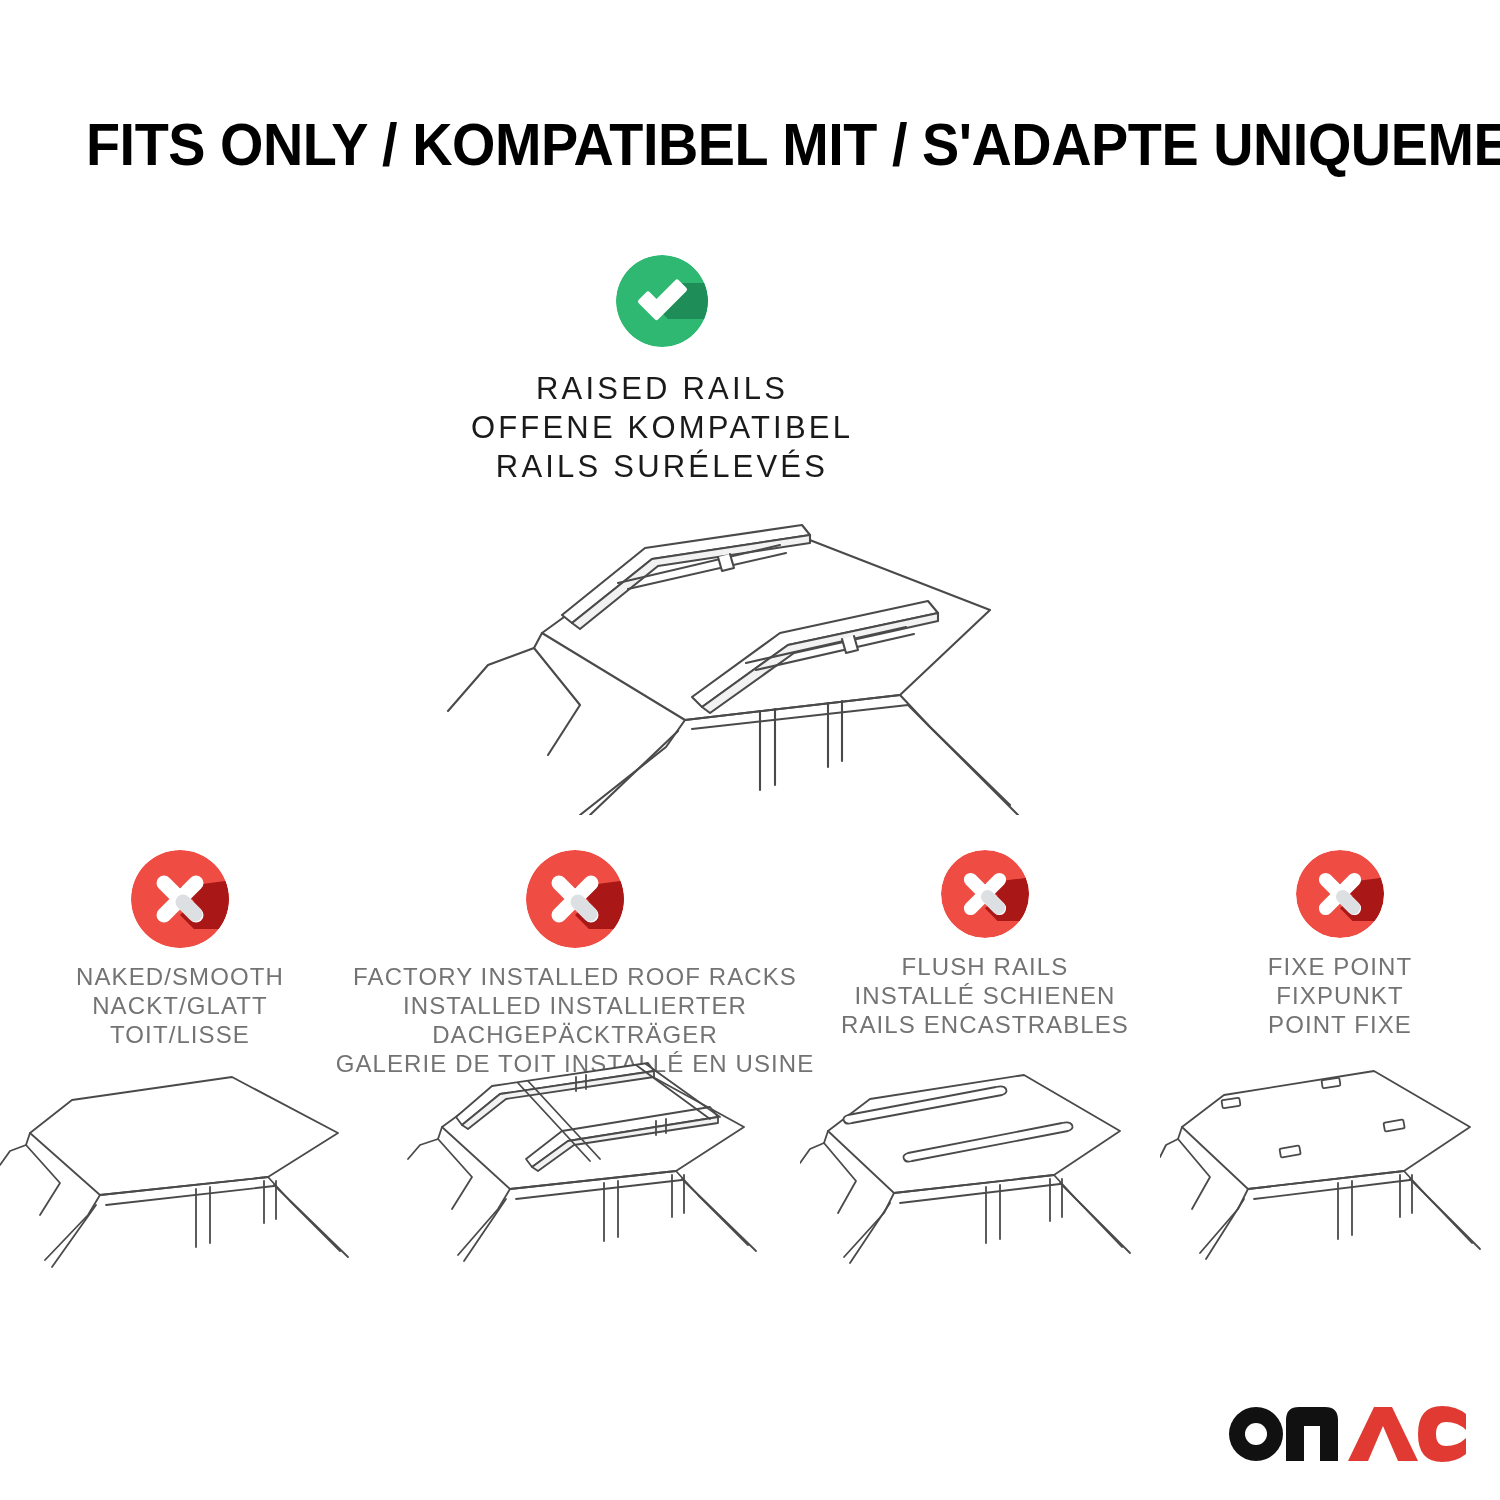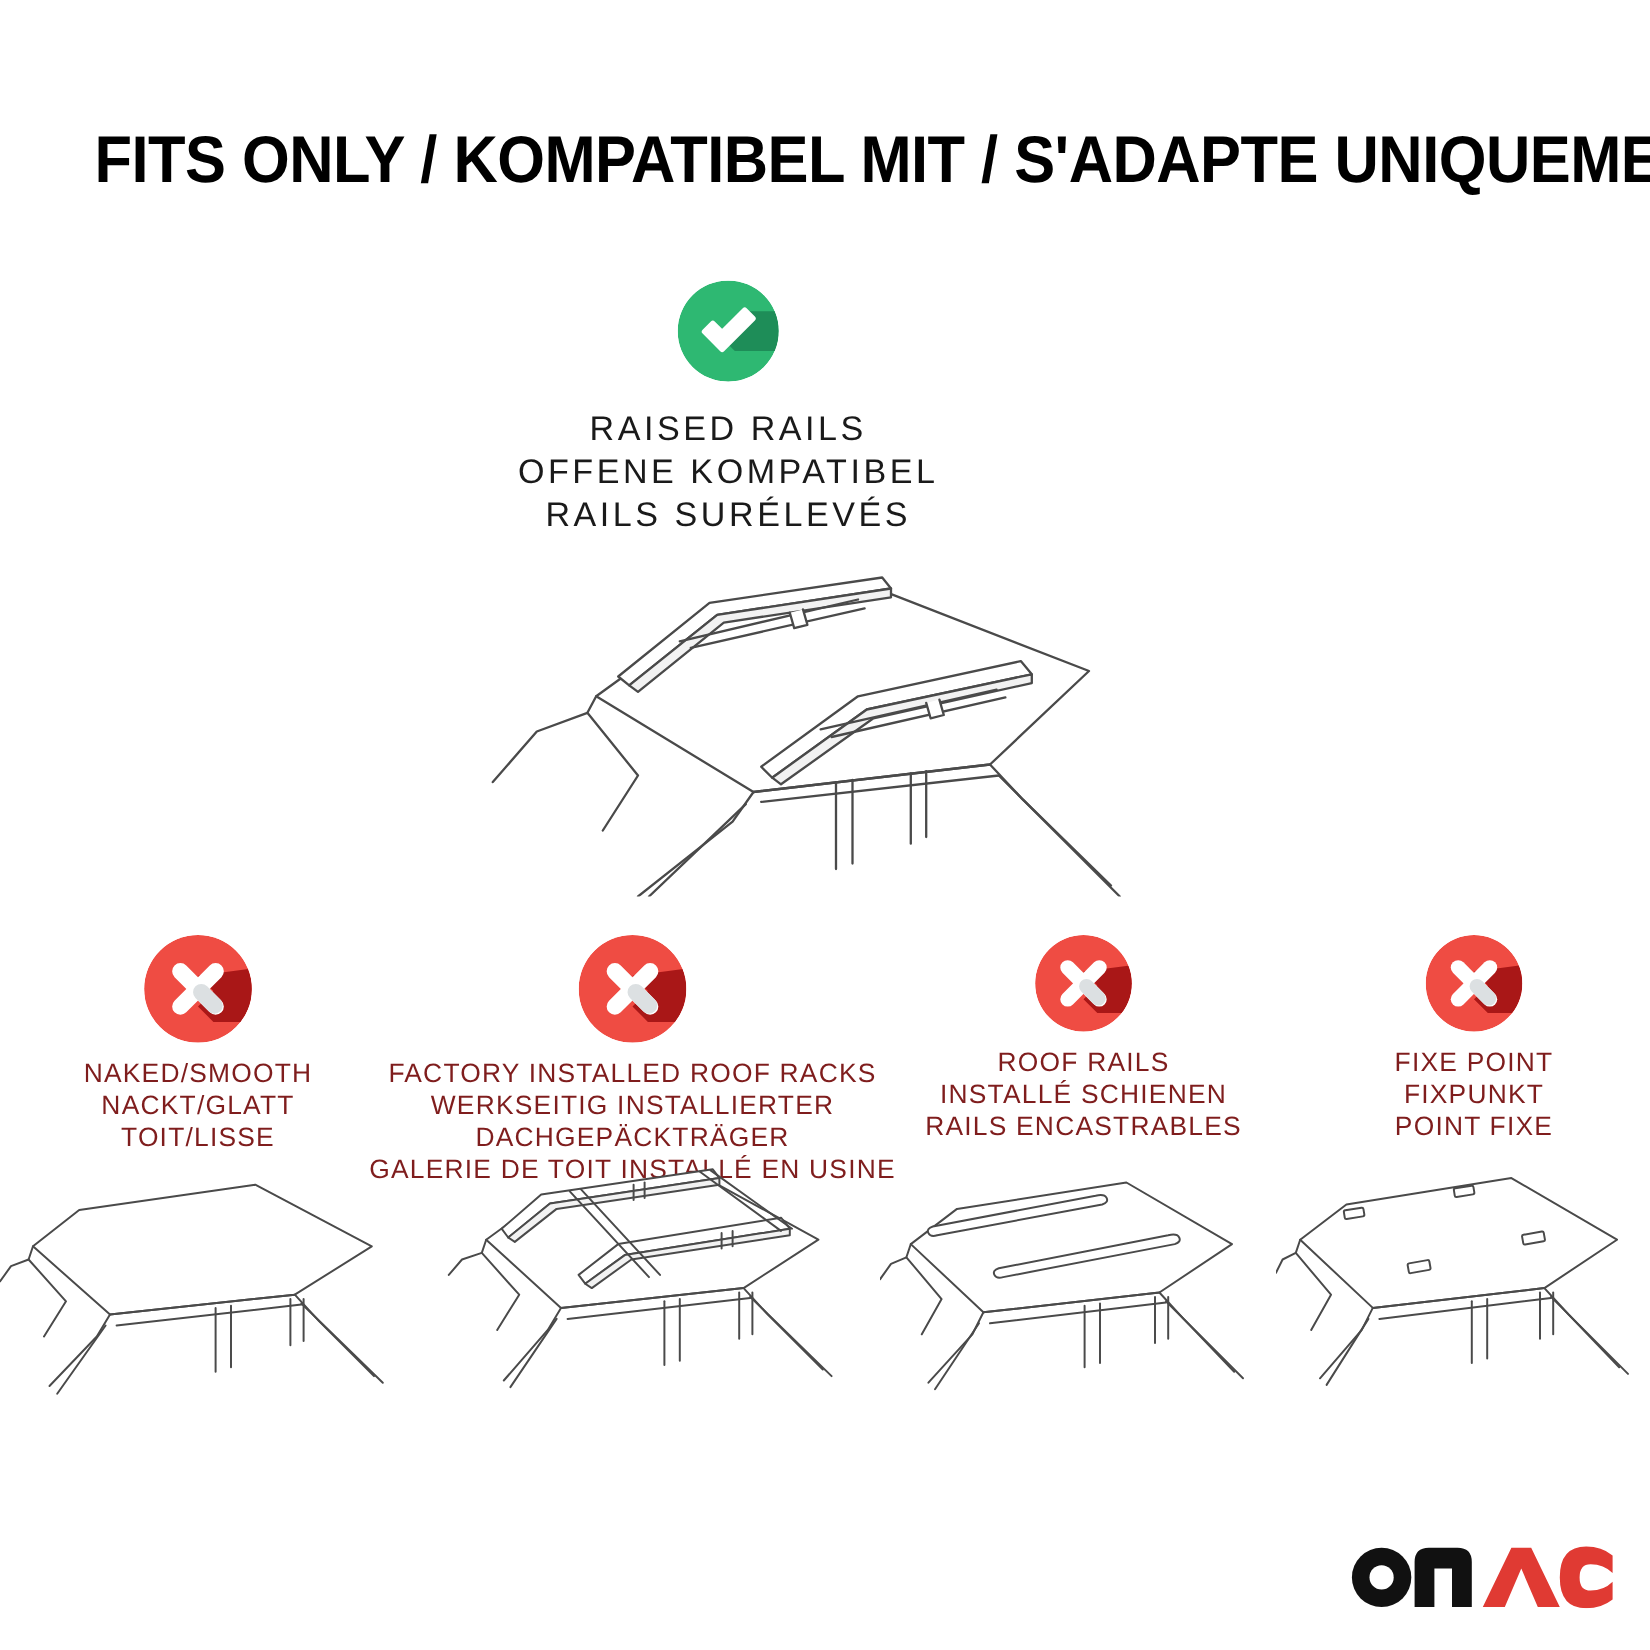--- a/index.html
+++ b/index.html
@@ -88,21 +88,21 @@
   .col-2 { width: 430px; }
   .col-3 { width: 390px; }
   .col-4 { width: 320px; }
 
   .reject-labels {
     margin-top: 14px;
     font-size: 24px;
     line-height: 29px;
     letter-spacing: 1.1px;
     font-weight: 400;
-    color: #7f1d1d;
+    color: #737373;
     white-space: nowrap;
     text-align: center;
   }
 
   
   #bottom-art {
     position: absolute;
     left: 0;
     top: 1055px;
     width: 1500px;
@@ -238,21 +238,21 @@
           </g>
           <g stroke-linecap="round" stroke-width="15">
             <line x1="33" y1="33" x2="65" y2="65" stroke="#FFFFFF"></line>
             <line x1="65" y1="33" x2="33" y2="65" stroke="#FFFFFF"></line>
             <line x1="52" y1="52" x2="64" y2="64" stroke="#DCE0E2"></line>
           </g>
         </svg>
       </span>
       <div class="reject-labels">
         <div>FACTORY INSTALLED ROOF RACKS</div>
-        <div>WERKSEITIG INSTALLIERTER</div>
+        <div>INSTALLED INSTALLIERTER</div>
         <div>DACHGEPÄCKTRÄGER</div>
         <div>GALERIE DE TOIT INSTALLÉ EN USINE</div>
       </div>
     </div>
 
     <div class="reject-col col-3">
       <span class="badge">
         <svg width="88" height="88" viewBox="0 0 98 98" aria-hidden="true">
           <defs>
               <clipPath id="clipRed3">
@@ -264,21 +264,21 @@
             <polygon points="49,37 63,51 49,65 63,79 102,79 102,30" fill="#A91717"></polygon>
           </g>
           <g stroke-linecap="round" stroke-width="15">
             <line x1="33" y1="33" x2="65" y2="65" stroke="#FFFFFF"></line>
             <line x1="65" y1="33" x2="33" y2="65" stroke="#FFFFFF"></line>
             <line x1="52" y1="52" x2="64" y2="64" stroke="#DCE0E2"></line>
           </g>
         </svg>
       </span>
       <div class="reject-labels">
-        <div>ROOF RAILS</div>
+        <div>FLUSH RAILS</div>
         <div>INSTALLÉ SCHIENEN</div>
         <div>RAILS ENCASTRABLES</div>
       </div>
     </div>
 
     <div class="reject-col col-4">
       <span class="badge">
         <svg width="88" height="88" viewBox="0 0 98 98" aria-hidden="true">
           <defs>
               <clipPath id="clipRed4">

